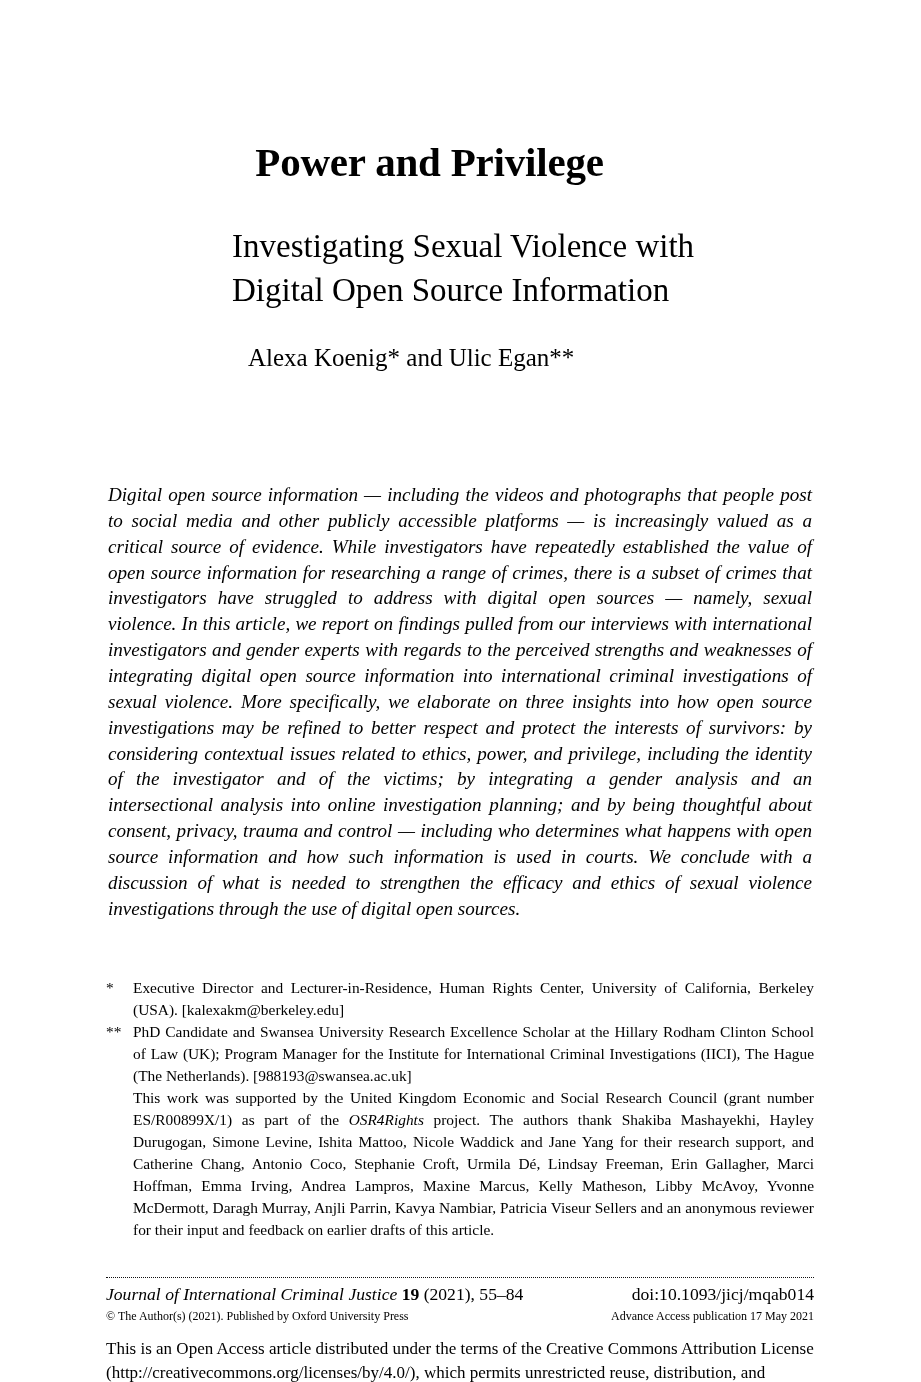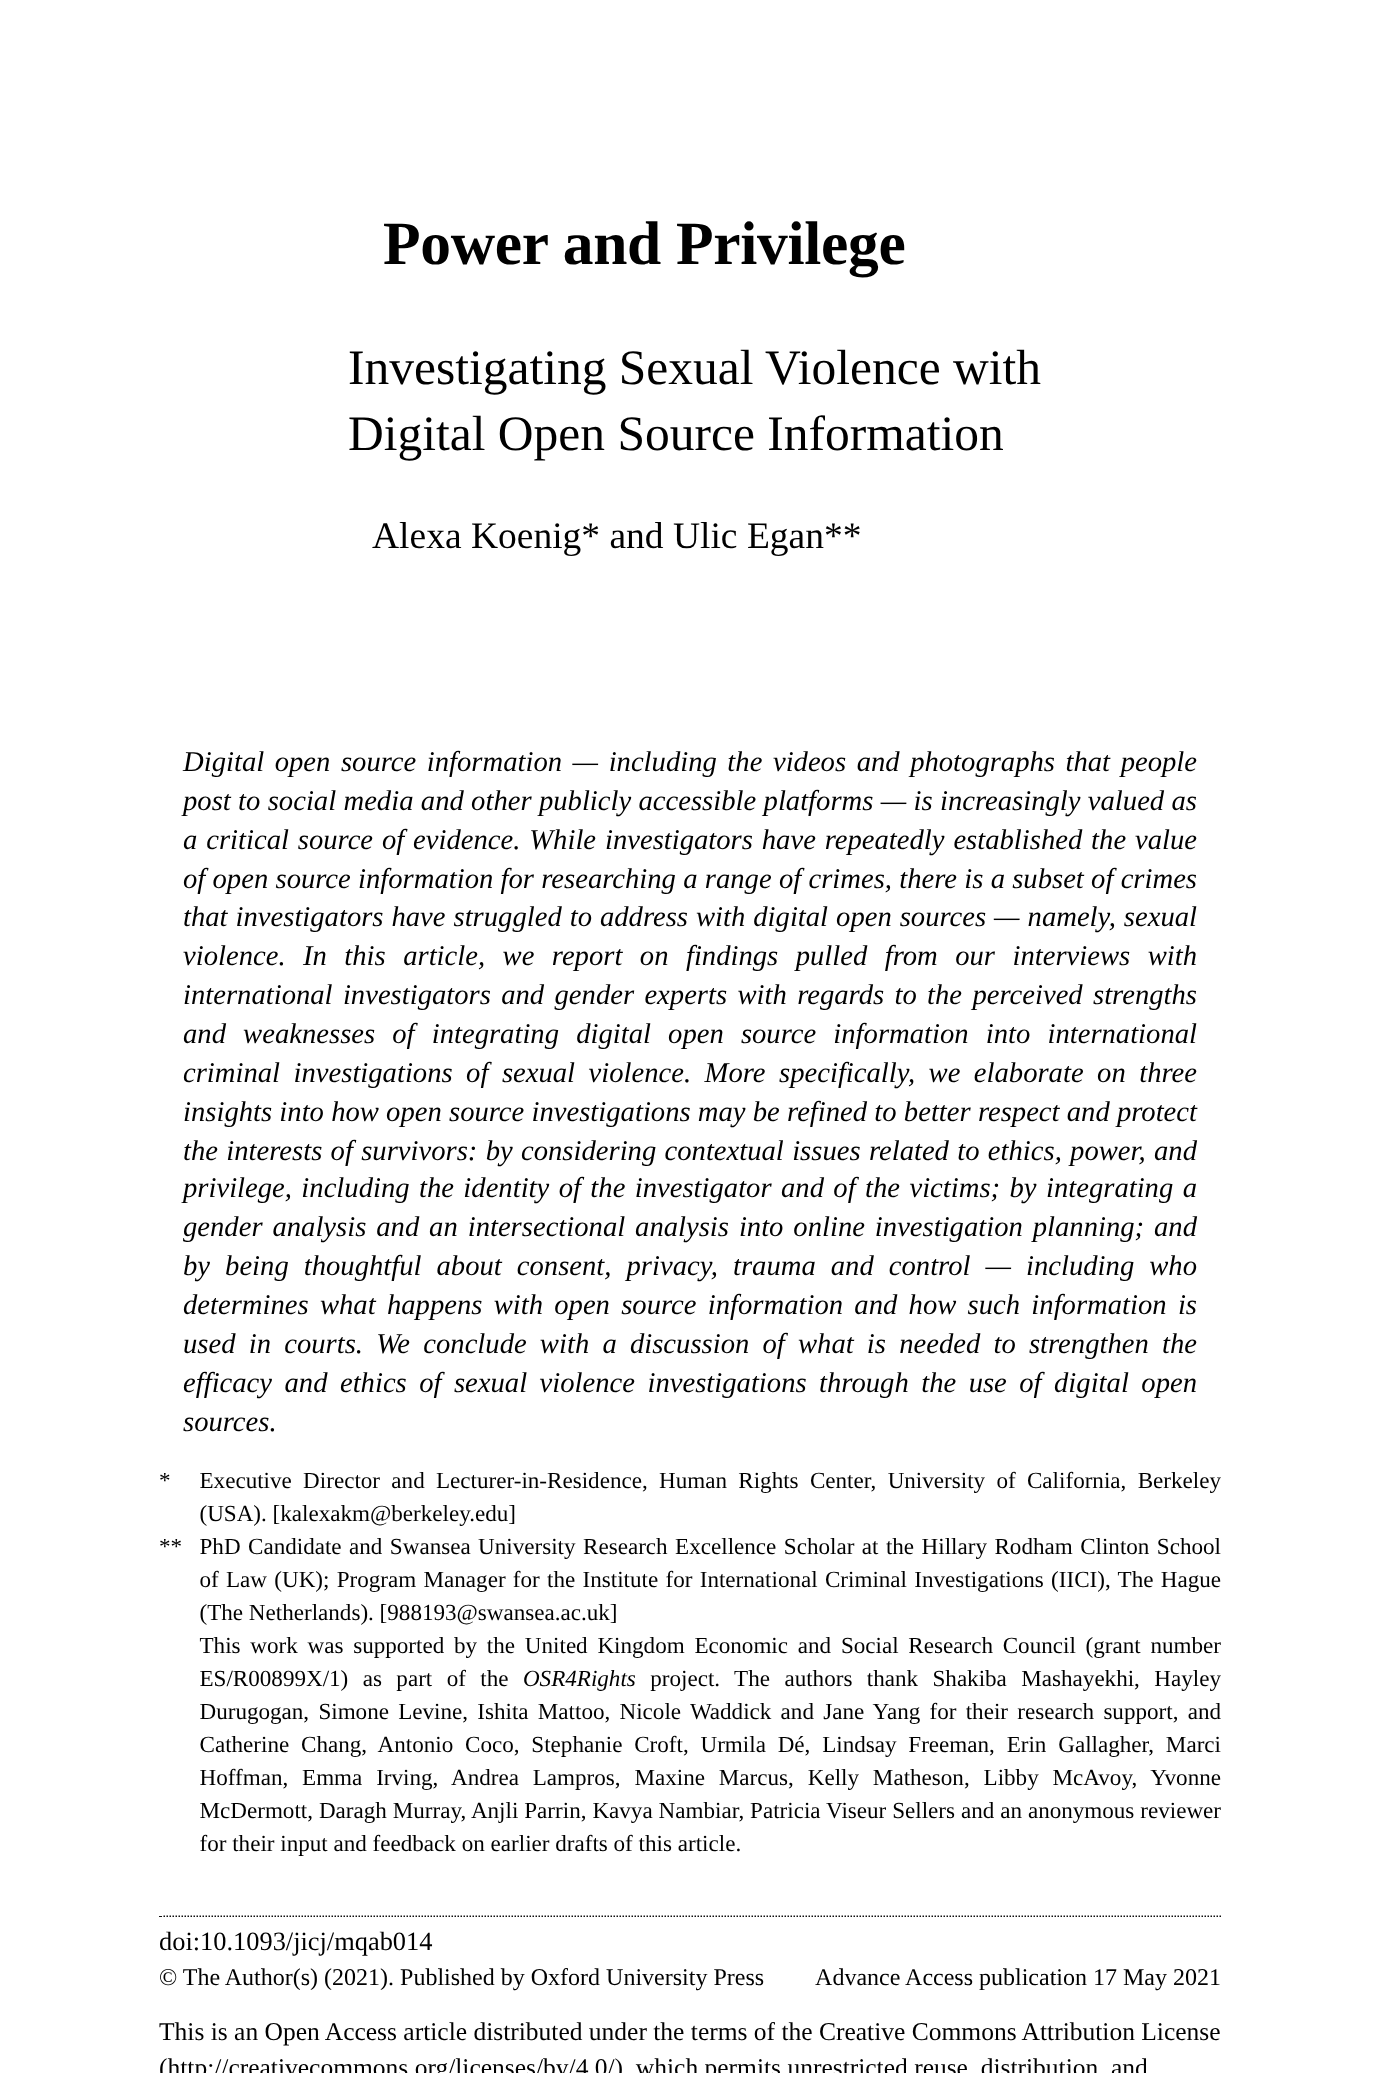--- a/index.html
+++ b/index.html
@@ -73,21 +73,21 @@
     font-weight: bold;
     margin: 0 0 8px 0;
     line-height: 1.2;
   }
   .abstract-body {
     font-size: 19.1px;
     font-style: italic;
     line-height: 1.355;
     text-align: justify;
     text-justify: inter-word;
-    margin: 16px;
+    margin: 2px;
     hyphens: manual;
   }
 
   
   .footnotes {
     position: absolute;
     left: 106px;
     top: 977px;
     width: 708px;
     font-size: 15.4px;
@@ -136,21 +136,21 @@
     line-height: 1.25;
   }
   .footer-journal { font-style: italic; }
   .footer-journal .vol { font-style: normal; font-weight: bold; }
   .footer-journal .pages { font-style: normal; }
   .footer-doi { font-style: normal; }
   .footer-line-2 {
     display: flex;
     justify-content: space-between;
     align-items: baseline;
-    font-size: 16px;
+    font-size: 12px;
     line-height: 1.35;
     margin-top: 2px;
   }
   .footer-license {
     font-size: 17px;
     line-height: 1.42;
     margin-top: 13px;
     text-align: left;
   }
 
@@ -199,20 +199,21 @@
       <span class="fn-text">PhD Candidate and Swansea University Research Excellence Scholar at the Hillary Rodham Clinton School of Law (UK); Program Manager for the Institute for International Criminal Investigations (IICI), The Hague (The Netherlands). [988193@swansea.ac.uk]</span>
     </div>
     <div class="fn-plain">
       <span>This work was supported by the United Kingdom Economic and Social Research Council (grant number ES/R00899X/1) as part of the </span><span class="fn-italic">OSR4Rights</span><span> project. The authors thank Shakiba Mashayekhi, Hayley Durugogan, Simone Levine, Ishita Mattoo, Nicole Waddick and Jane Yang for their research support, and Catherine Chang, Antonio Coco, Stephanie Croft, Urmila Dé, Lindsay Freeman, Erin Gallagher, Marci Hoffman, Emma Irving, Andrea Lampros, Maxine Marcus, Kelly Matheson, Libby McAvoy, Yvonne McDermott, Daragh Murray, Anjli Parrin, Kavya Nambiar, Patricia Viseur Sellers and an anonymous reviewer for their input and feedback on earlier drafts of this article.</span>
     </div>
   </div>
 
   <div class="footer">
     <div class="footer-rule"></div>
     <div class="footer-line-1">
+      <span class="footer-journal"><span>Journal of International Criminal Justice</span> <span class="vol">19</span> <span class="pages">(2021), 55–84</span></span>
       <span class="footer-doi">doi:10.1093/jicj/mqab014</span>
     </div>
     <div class="footer-line-2">
       <span>© The Author(s) (2021). Published by Oxford University Press</span>
       <span>Advance Access publication 17 May 2021</span>
     </div>
     <div class="footer-license">This is an Open Access article distributed under the terms of the Creative Commons Attribution License (http://creativecommons.org/licenses/by/4.0/), which permits unrestricted reuse, distribution, and reproduction in any medium, provided the original work is properly cited.</div>
   </div>
 
   <div class="watermark">Downloaded from https://academic.oup.com/jicj/article/19/1/55/6276591 by guest on 27 March 2026</div>

